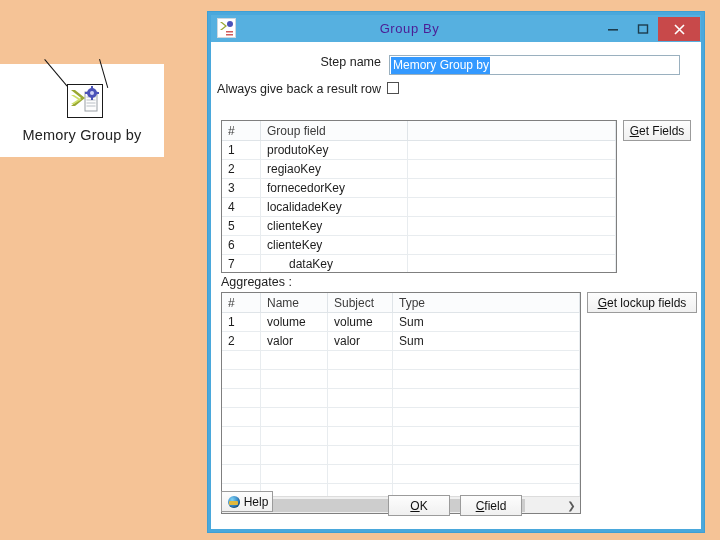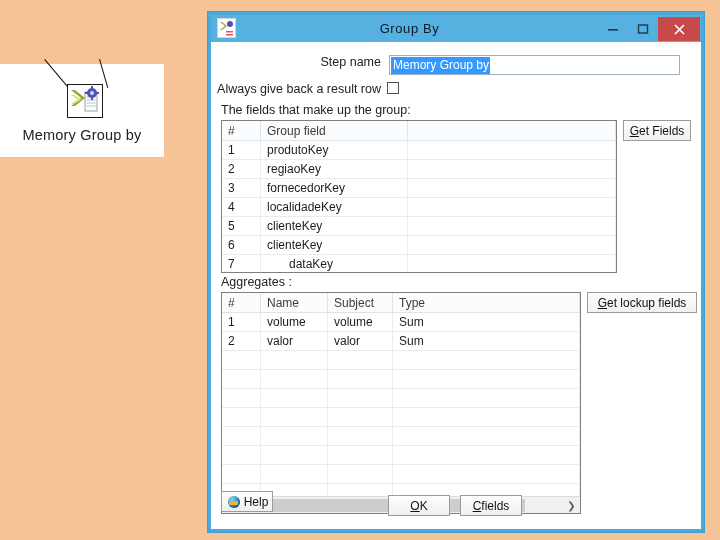--- a/index.html
+++ b/index.html
@@ -64,21 +64,21 @@
     width: 19px; height: 20px;
     background: #ffffff;
     border: 1px solid #cfd8de;
     box-sizing: border-box;
     overflow: hidden;
   }
   #title-text {
     flex: 1;
     text-align: center;
     font-size: 13px;
-    color: #0f172a;
+    color: #4c1d95;
     letter-spacing: .6px;
     padding-left: 10px;
   }
   .win-btn {
     width: 30px; height: 27px;
     display: flex; align-items: center; justify-content: center;
     color: #1d3c4d;
   }
   #win-close {
     width: 42px; height: 24px; margin-top:1px; margin-right:1px;
@@ -324,21 +324,20 @@
       <div id="input-stepname">
         <span class="sel">Memory Group by</span>
       </div>
     </div>
 
     <div id="row-alwaysrow">
       <div id="label-alwaysrow">Always give back a result row</div>
       <div id="cb-alwaysrow"></div>
     </div>
 
-    <div id="label-groupfields">The fields that make up the group:</div>
 
     <div class="grid" id="grid-fields">
       <table class="tbl">
         <thead>
           <tr>
             <th class="col-num">#</th>
             <th style="width:140px">Group field</th>
             <th></th>
           </tr>
         </thead>
@@ -486,18 +485,18 @@
       <div class="btn" id="btn-help">
         <span id="help-glyph"></span>
         <span>Help</span>
       </div>
       <div class="btn" id="btn-ok">
         <span class="ul">O</span>
           <span>K</span>
       </div>
       <div class="btn" id="btn-cancel">
         <span class="ul">C</span>
-          <span>fields</span>
+          <span>field</span>
       </div>
     </div>
 
   </div>
 </div>
 
 </body></html>

